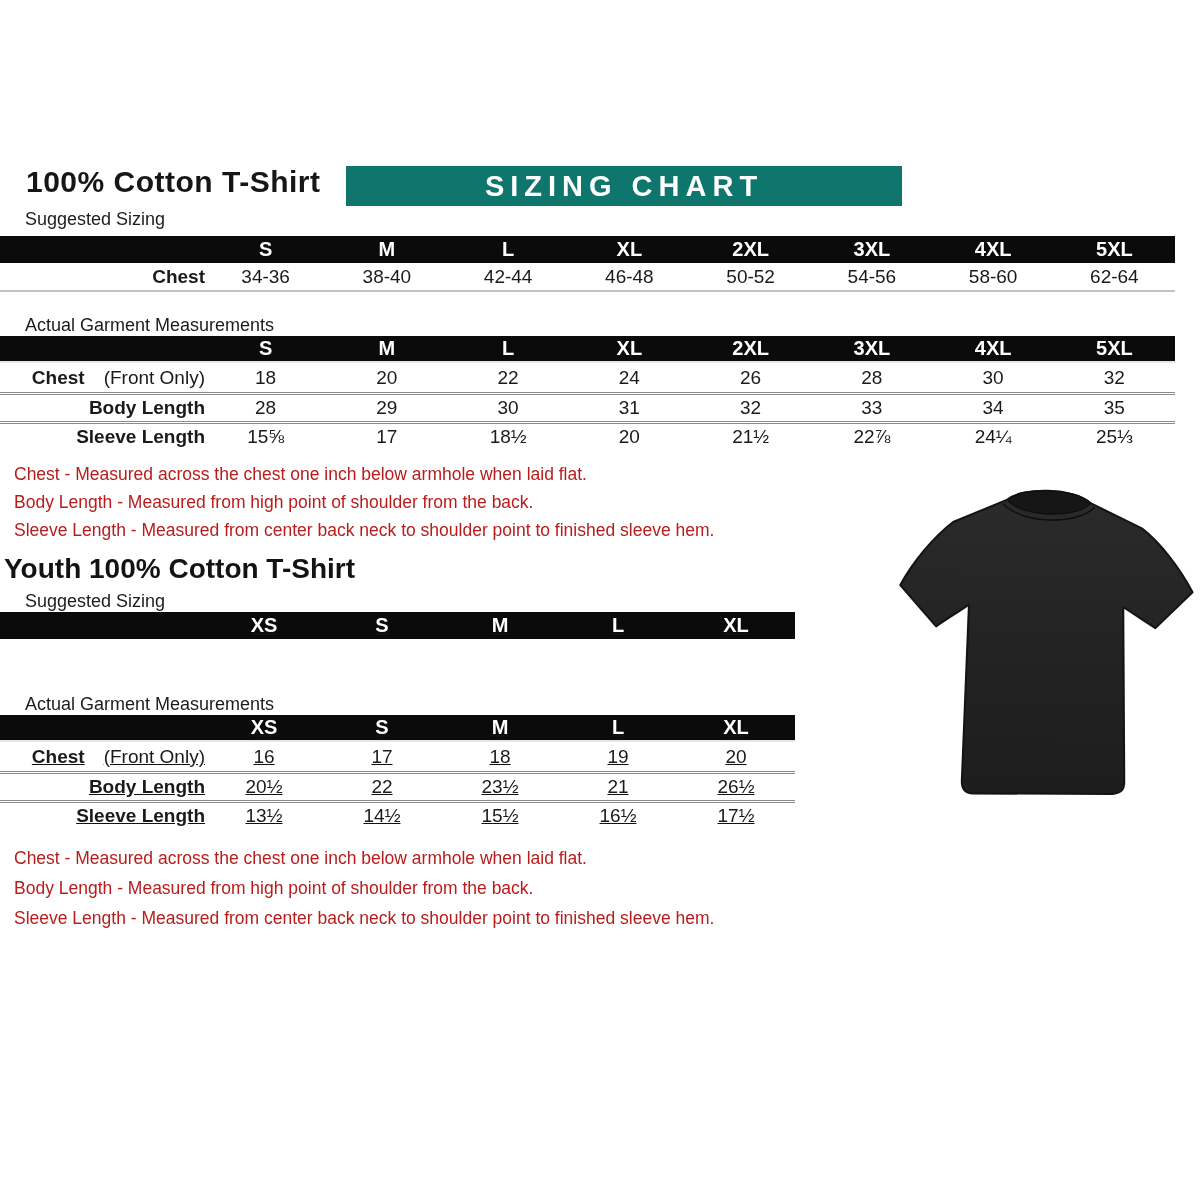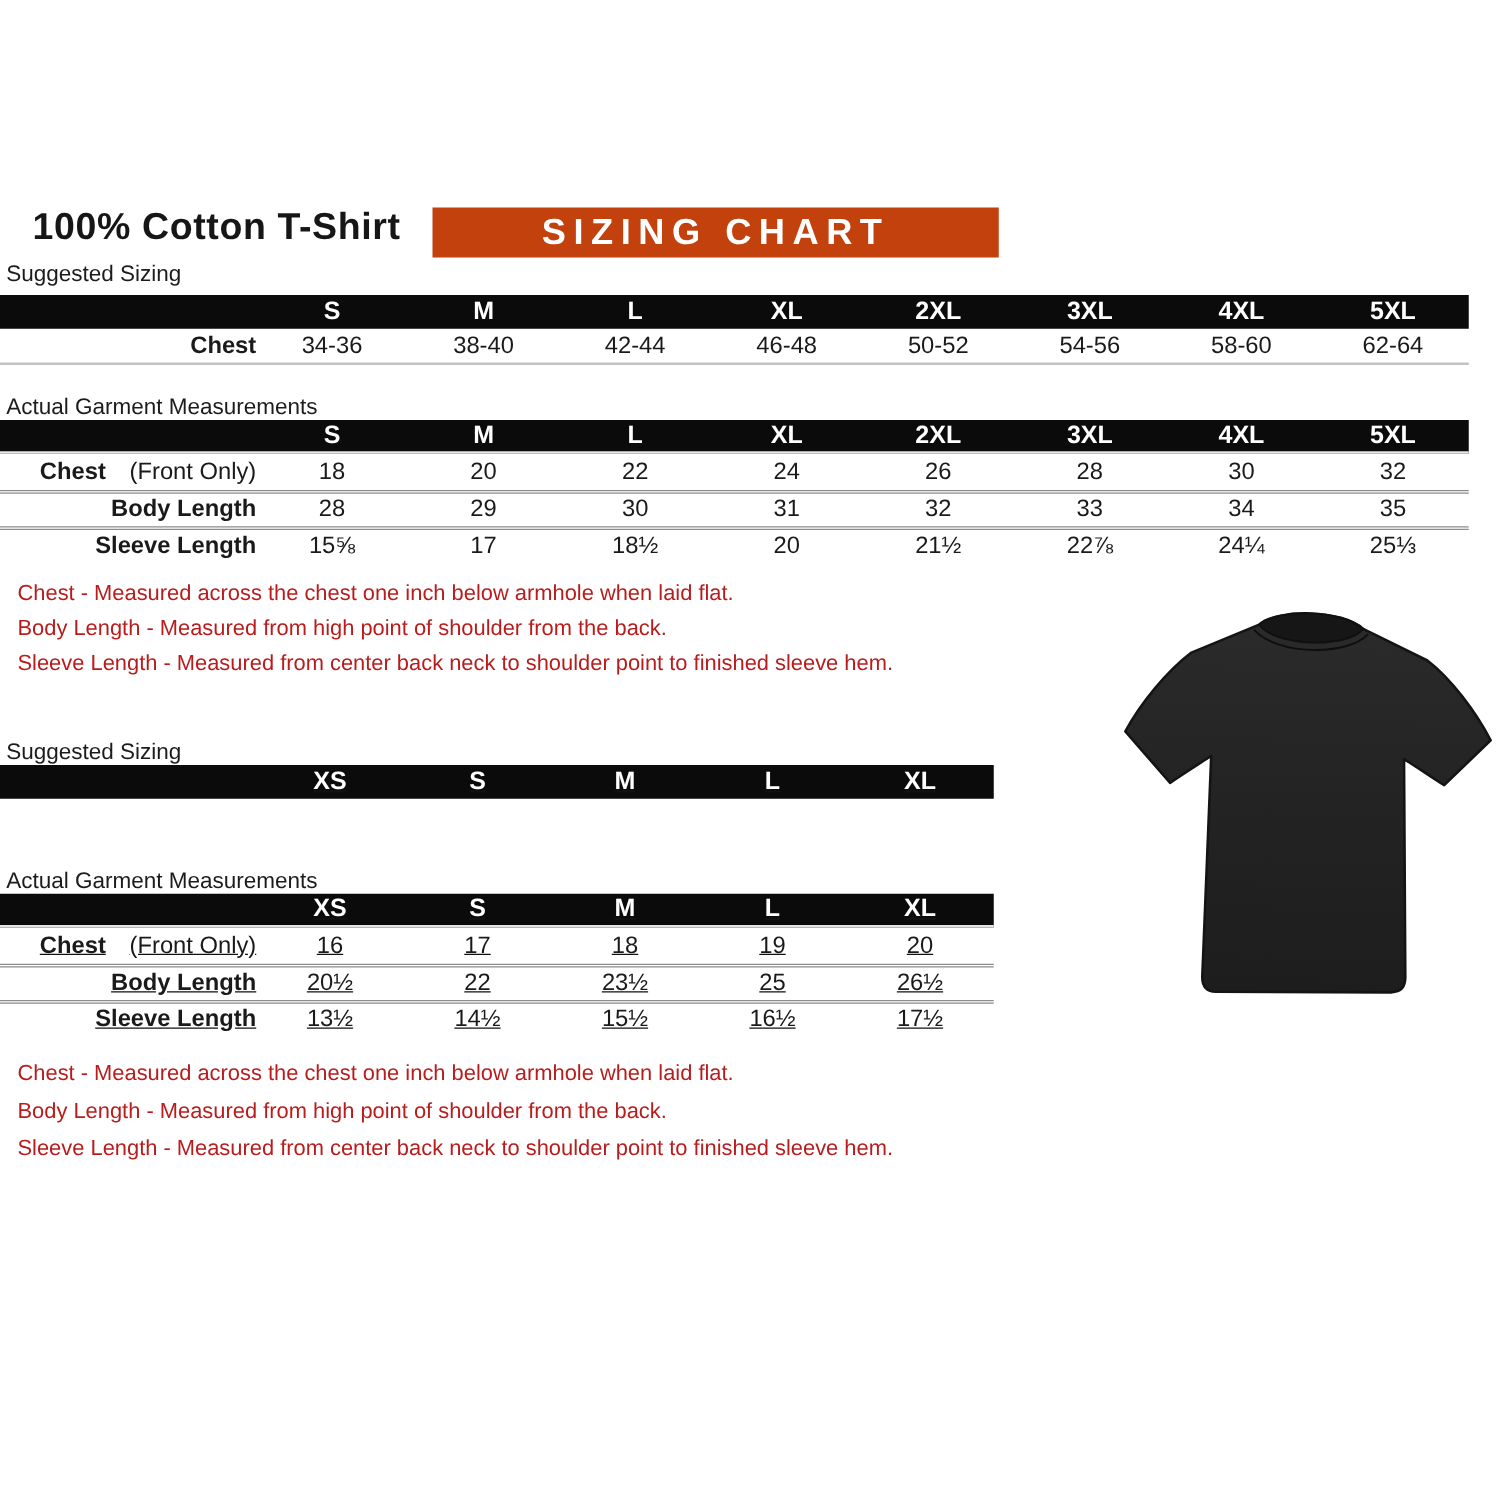--- a/index.html
+++ b/index.html
@@ -13,26 +13,26 @@
   }
   .sheet { position: absolute; inset: 0; }
 
   
   .main-heading {
     position: absolute; left: 26px; top: 165px;
     font-size: 30px; font-weight: bold; color: #161616;
     letter-spacing: 0.5px;
   }
   .banner {
-    position: absolute; left: 346px; top: 166px; width: 453px; height: 40px;
-    background: #c2410c; color: #fff;
+    position: absolute; left: 346px; top: 166px; width: 556px; height: 40px;
+    background: #0f766e; color: #fff;
     display: flex; align-items: center; justify-content: center;
     font-size: 29px; font-weight: bold; letter-spacing: 6px;
   }
-  .section-label { position: absolute; font-size: 18px; color: #1c1c1c; }
+  .section-label { position: absolute; font-size: 18px; color: #1c1c1c; margin-left: 20px; }
   .youth-heading {
     position: absolute; left: 4px; top: 553px;
     font-size: 28px; font-weight: bold; color: #131313;
   }
 
   
   .tbl { position: absolute; left: 0; }
   .tbl .hdr {
     display: flex; background: #0b0b0b; color: #fff;
     height: 27px; align-items: center;
@@ -156,20 +156,21 @@
       <div class="cell">25⅓</div>
     </div>
   </div>
 
   <div class="notes" style="top:460px;">
     <div class="note-line">Chest - Measured across the chest one inch below armhole when laid flat.</div>
     <div class="note-line">Body Length - Measured from high point of shoulder from the back.</div>
     <div class="note-line">Sleeve Length - Measured from center back neck to shoulder point to finished sleeve hem.</div>
   </div>
 
+  <div class="youth-heading">Youth 100% Cotton T-Shirt</div>
 
   <div class="section-label" style="left:5px; top:591px;">Suggested Sizing</div>
 
   <div class="tbl youth-tbl single-row-tbl" style="top:612px;">
     <div class="hdr">
       <div class="lbl-cell"></div>
       <div class="cell">XS</div>
       <div class="cell">S</div>
       <div class="cell">M</div>
       <div class="cell">L</div>
@@ -198,21 +199,21 @@
       <div class="cell">19</div>
       <div class="cell">20</div>
     </div>
     <div class="row">
       <div class="lbl-cell">
         <span class="lbl">Body Length</span>
       </div>
       <div class="cell">20½</div>
       <div class="cell">22</div>
       <div class="cell">23½</div>
-      <div class="cell">25</div>
+      <div class="cell">21</div>
       <div class="cell">26½</div>
     </div>
     <div class="row">
       <div class="lbl-cell">
         <span class="lbl">Sleeve Length</span>
       </div>
       <div class="cell">13½</div>
       <div class="cell">14½</div>
       <div class="cell">15½</div>
       <div class="cell">16½</div>

